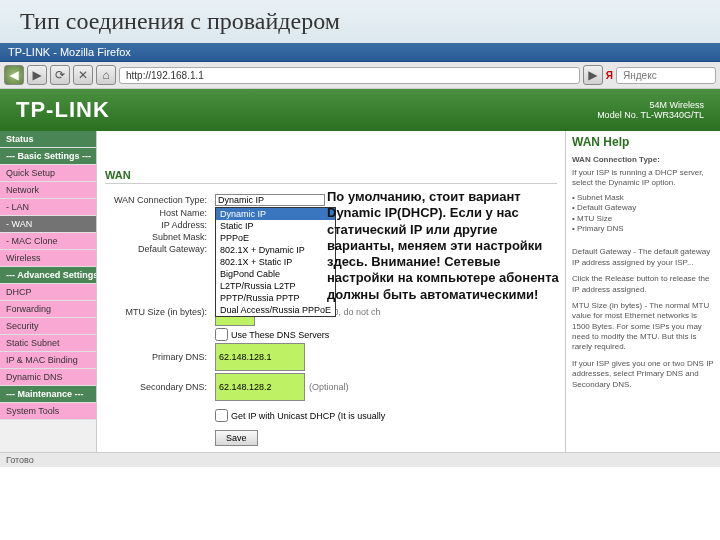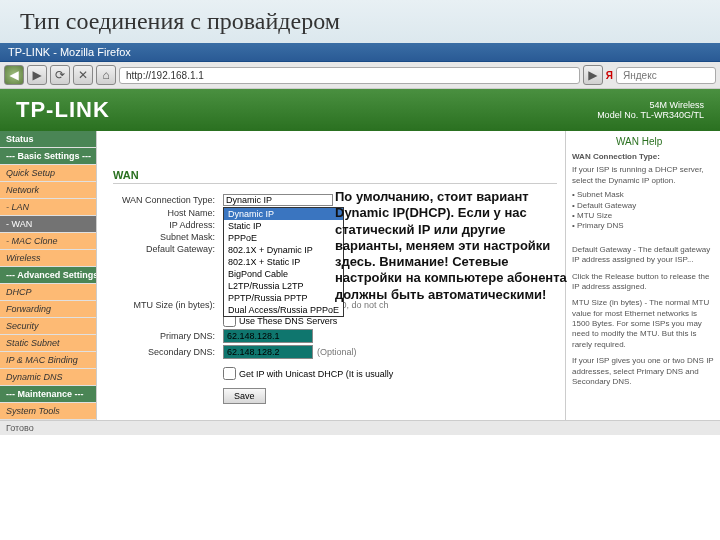--- a/index.html
+++ b/index.html
@@ -7,41 +7,41 @@
   .slide-title { background: linear-gradient(#e8f0f4,#dce8ee); padding: 8px 20px; font-size: 24px; color: #333; font-family: Georgia, serif; }
   .ff-titlebar { background: linear-gradient(#3a6ea5,#2a5a95); color: #fff; padding: 3px 8px; font-size: 11px; border-bottom: 1px solid #1a4a85; }
   .ff-toolbar { background: #e8e8e8; padding: 3px 4px; display: flex; align-items: center; gap: 3px; border-bottom: 1px solid #ccc; }
   .ff-btn { width: 20px; height: 20px; background: radial-gradient(#a0c080,#608040); border-radius: 3px; border: 1px solid #888; display: inline-flex; align-items: center; justify-content: center; color: #fff; font-size: 12px; }
   .ff-btn.gray { background: linear-gradient(#f0f0f0,#d0d0d0); color: #555; }
   .ff-url { flex: 1; background: #fff; border: 1px solid #aaa; padding: 2px 6px; border-radius: 3px; font-size: 10px; color: #333; }
   .ff-search { width: 100px; background: #fff; border: 1px solid #aaa; padding: 2px 6px; border-radius: 3px; font-size: 10px; color: #999; }
   .tp-header { background: linear-gradient(#4a9040,#2a7020); color: #fff; padding: 8px 16px; display: flex; justify-content: space-between; align-items: center; }
   .tp-logo { font-size: 22px; font-weight: bold; letter-spacing: 1px; }
   .tp-model { text-align: right; font-size: 9px; }
-  .tp-body { display: flex; gap: 8px; }
+  .tp-body { display: flex; }
   .tp-nav { width: 97px; background: #f0f0f0; border-right: 1px solid #ccc; }
   .tp-nav div { padding: 3px 6px; font-size: 9px; color: #333; border-bottom: 1px solid #e0e0e0; white-space: nowrap; overflow: hidden; }
   .tp-nav .section { background: #4a8555; color: #fff; font-weight: bold; }
   .tp-nav .active { background: #737373; color: #fff; }
-  .tp-nav .item { background: #fdba74; font-style: italic; }
+  .tp-nav .item { background: #f9a8d4; }
   .tp-main { flex: 1; display: flex; }
   .tp-content { flex: 1; padding: 4px 8px; position: relative; margin-top: 32px; }
   .tp-section-title { color: #2a7020; font-size: 11px; font-weight: bold; padding: 2px 0; border-bottom: 1px solid #ccc; }
   .tp-form { margin-top: 10px; }
   .tp-row { display: flex; align-items: center; margin: 2px 0; font-size: 9px; }
   .tp-label { width: 110px; text-align: right; color: #333; padding-right: 8px; }
   .tp-select { border: 1px solid #888; background: #fff; font-size: 9px; padding: 0 2px; width: 110px; }
   .tp-dropdown { position: absolute; background: #fff; border: 1px solid #333; font-size: 9px; z-index: 5; }
   .tp-dropdown div { padding: 1px 4px; white-space: nowrap; }
   .tp-dropdown .sel { background: #3a75c0; color: #fff; }
-  .tp-input { border: 1px solid #888; background: #0f766e; font-size: 9px; padding: 1px 3px; width: 90px; }
+  .tp-input { border: 1px solid #888; background: #bef264; font-size: 9px; padding: 8px 3px; width: 90px; }
   .tp-check { margin-right: 3px; }
   .tp-button { border: 1px solid #888; background: linear-gradient(#f8f8f8,#d8d8d8); padding: 2px 10px; font-size: 9px; margin-top: 6px; }
   .tp-help { width: 155px; border-left: 1px solid #ccc; padding: 4px 6px; font-size: 8px; color: #555; line-height: 1.3; }
-  .tp-help-title { color: #2a7020; font-weight: normal; font-size: 10px; margin-bottom: 4px; margin-left: 44px; }
+  .tp-help-title { color: #2a7020; font-weight: bold; font-size: 12px; margin-bottom: 4px; }
   .annotation { position: absolute; top: 26px; left: 230px; width: 240px; font-size: 13px; font-weight: bold; color: #111; line-height: 1.25; z-index: 10; background: rgba(255,255,255,0); }
   .status-bar { background: #e8e8e8; border-top: 1px solid #ccc; padding: 2px 6px; font-size: 9px; color: #555; }
 </style>
 </head>
 <body>
 
 <div class="slide-title">Тип соединения с провайдером</div>
 
 <div class="ff-titlebar">TP-LINK - Mozilla Firefox</div>
 

